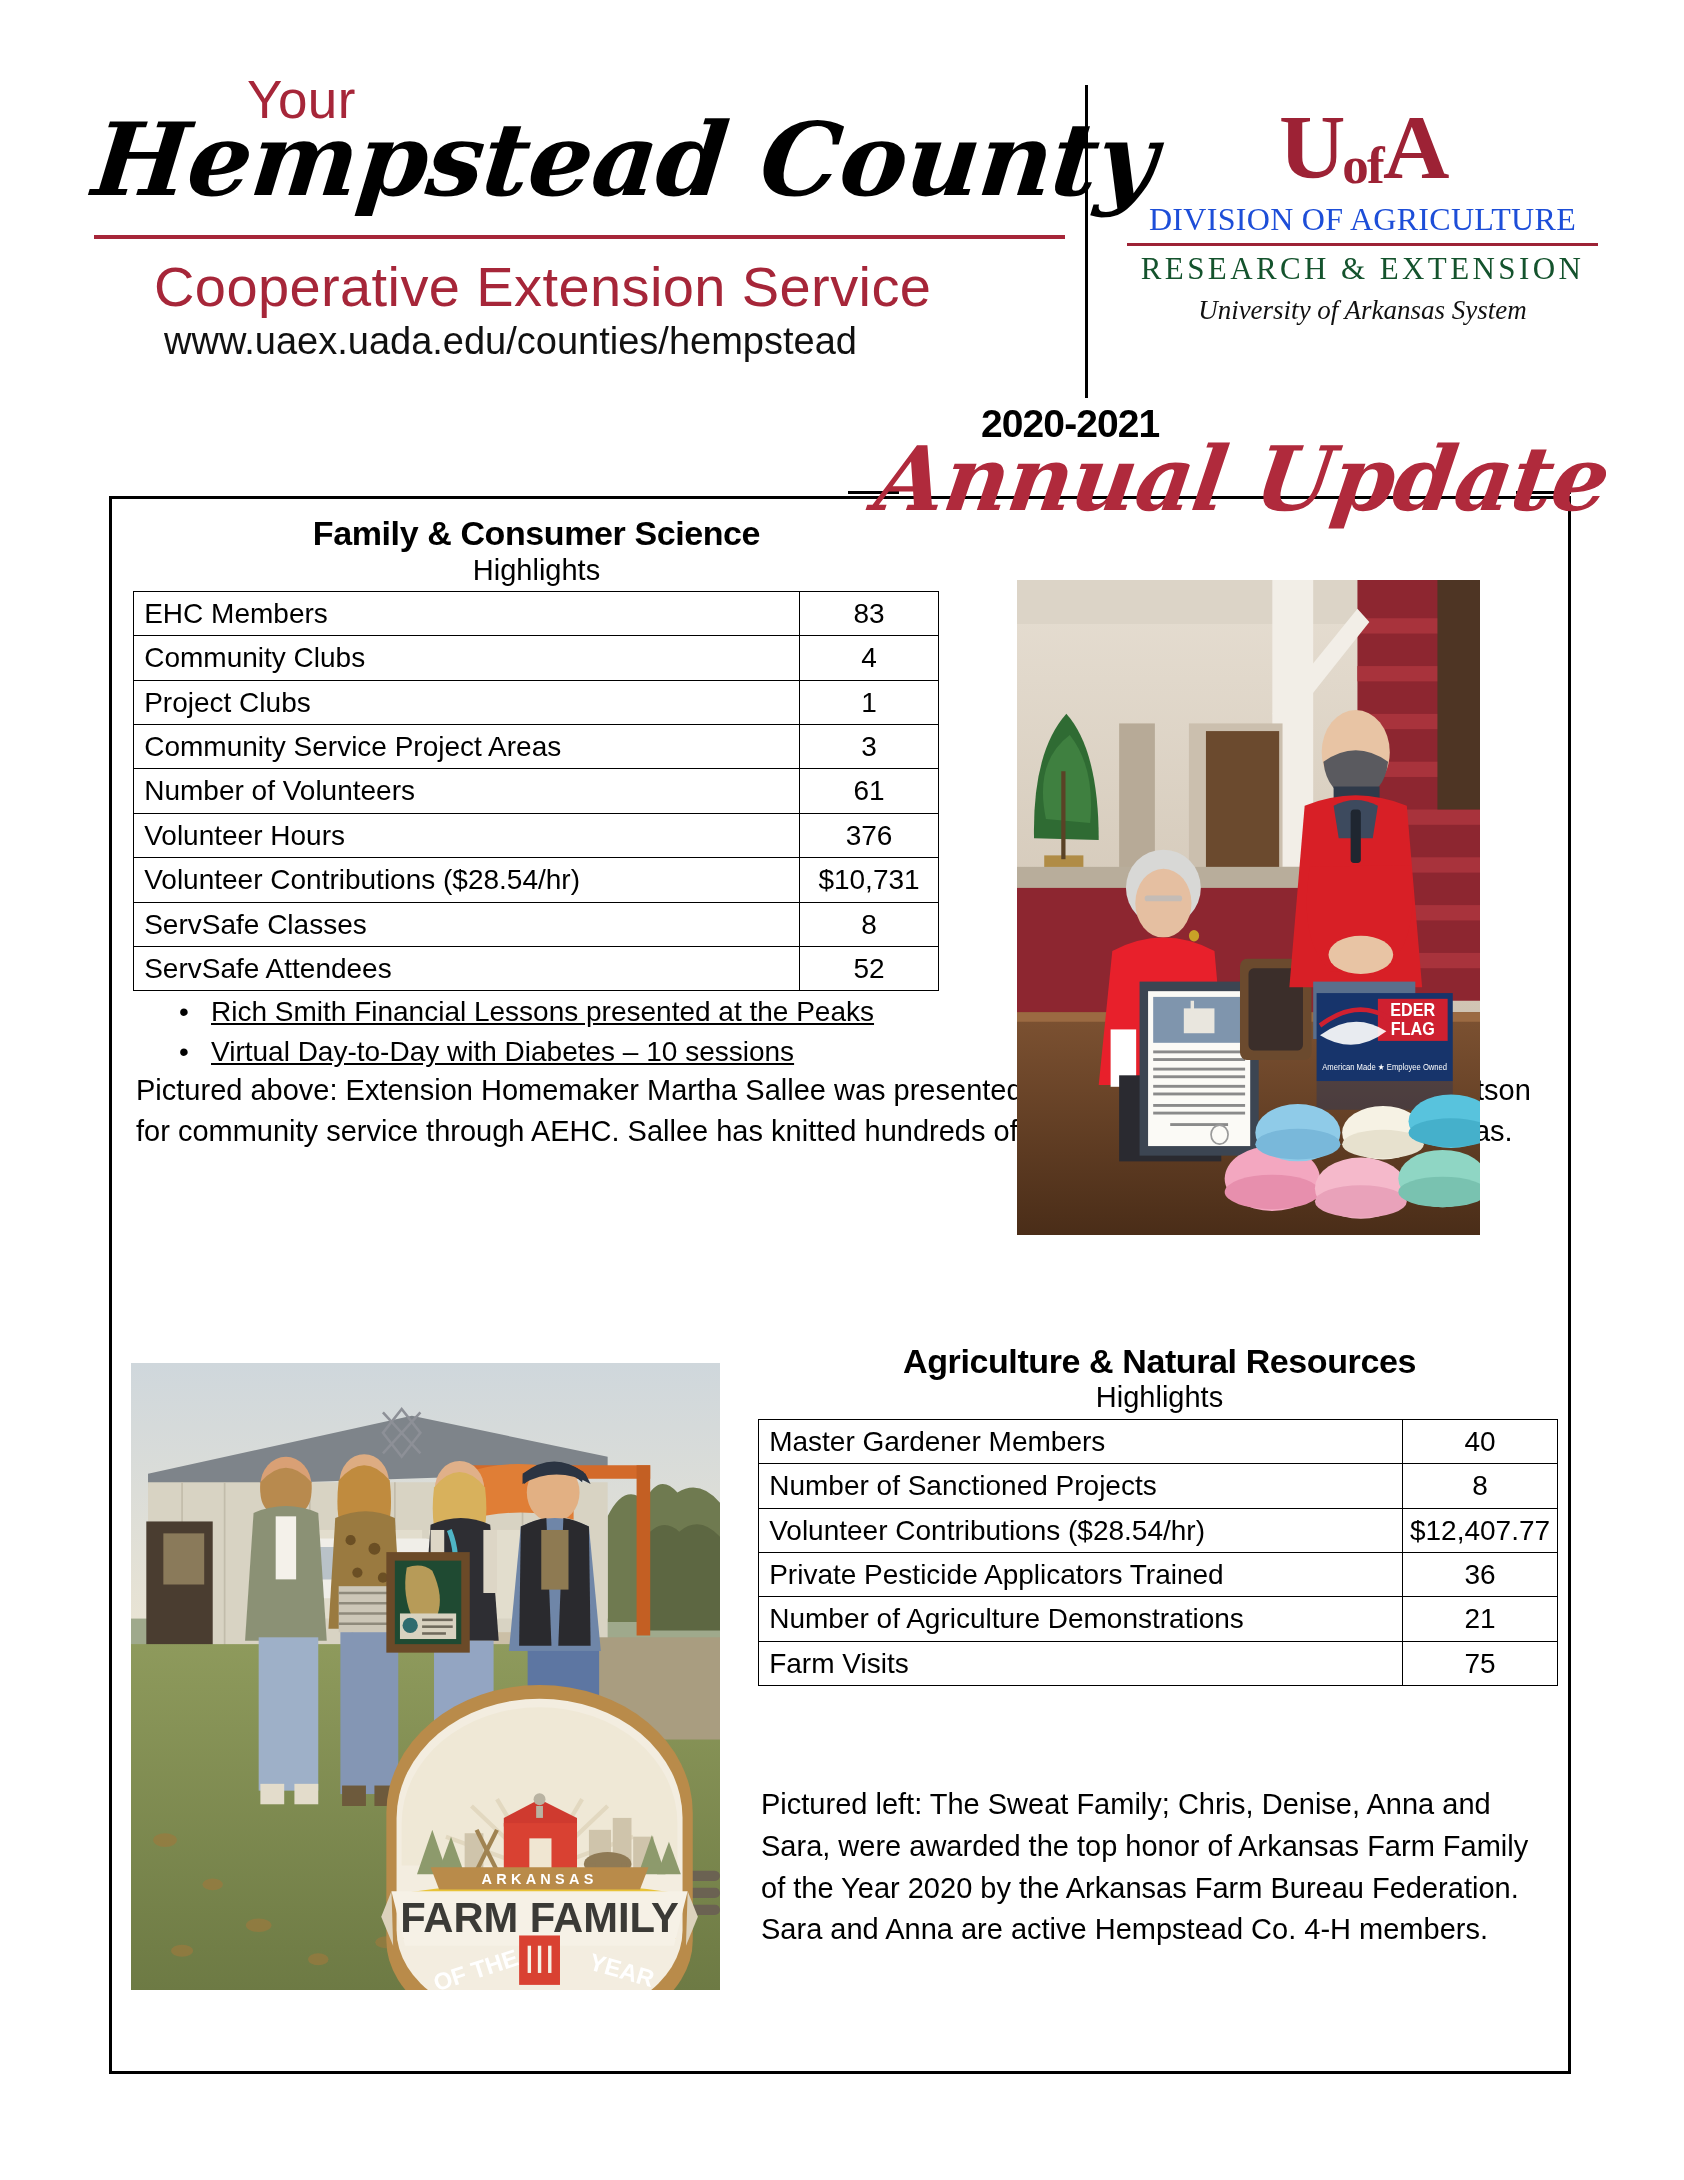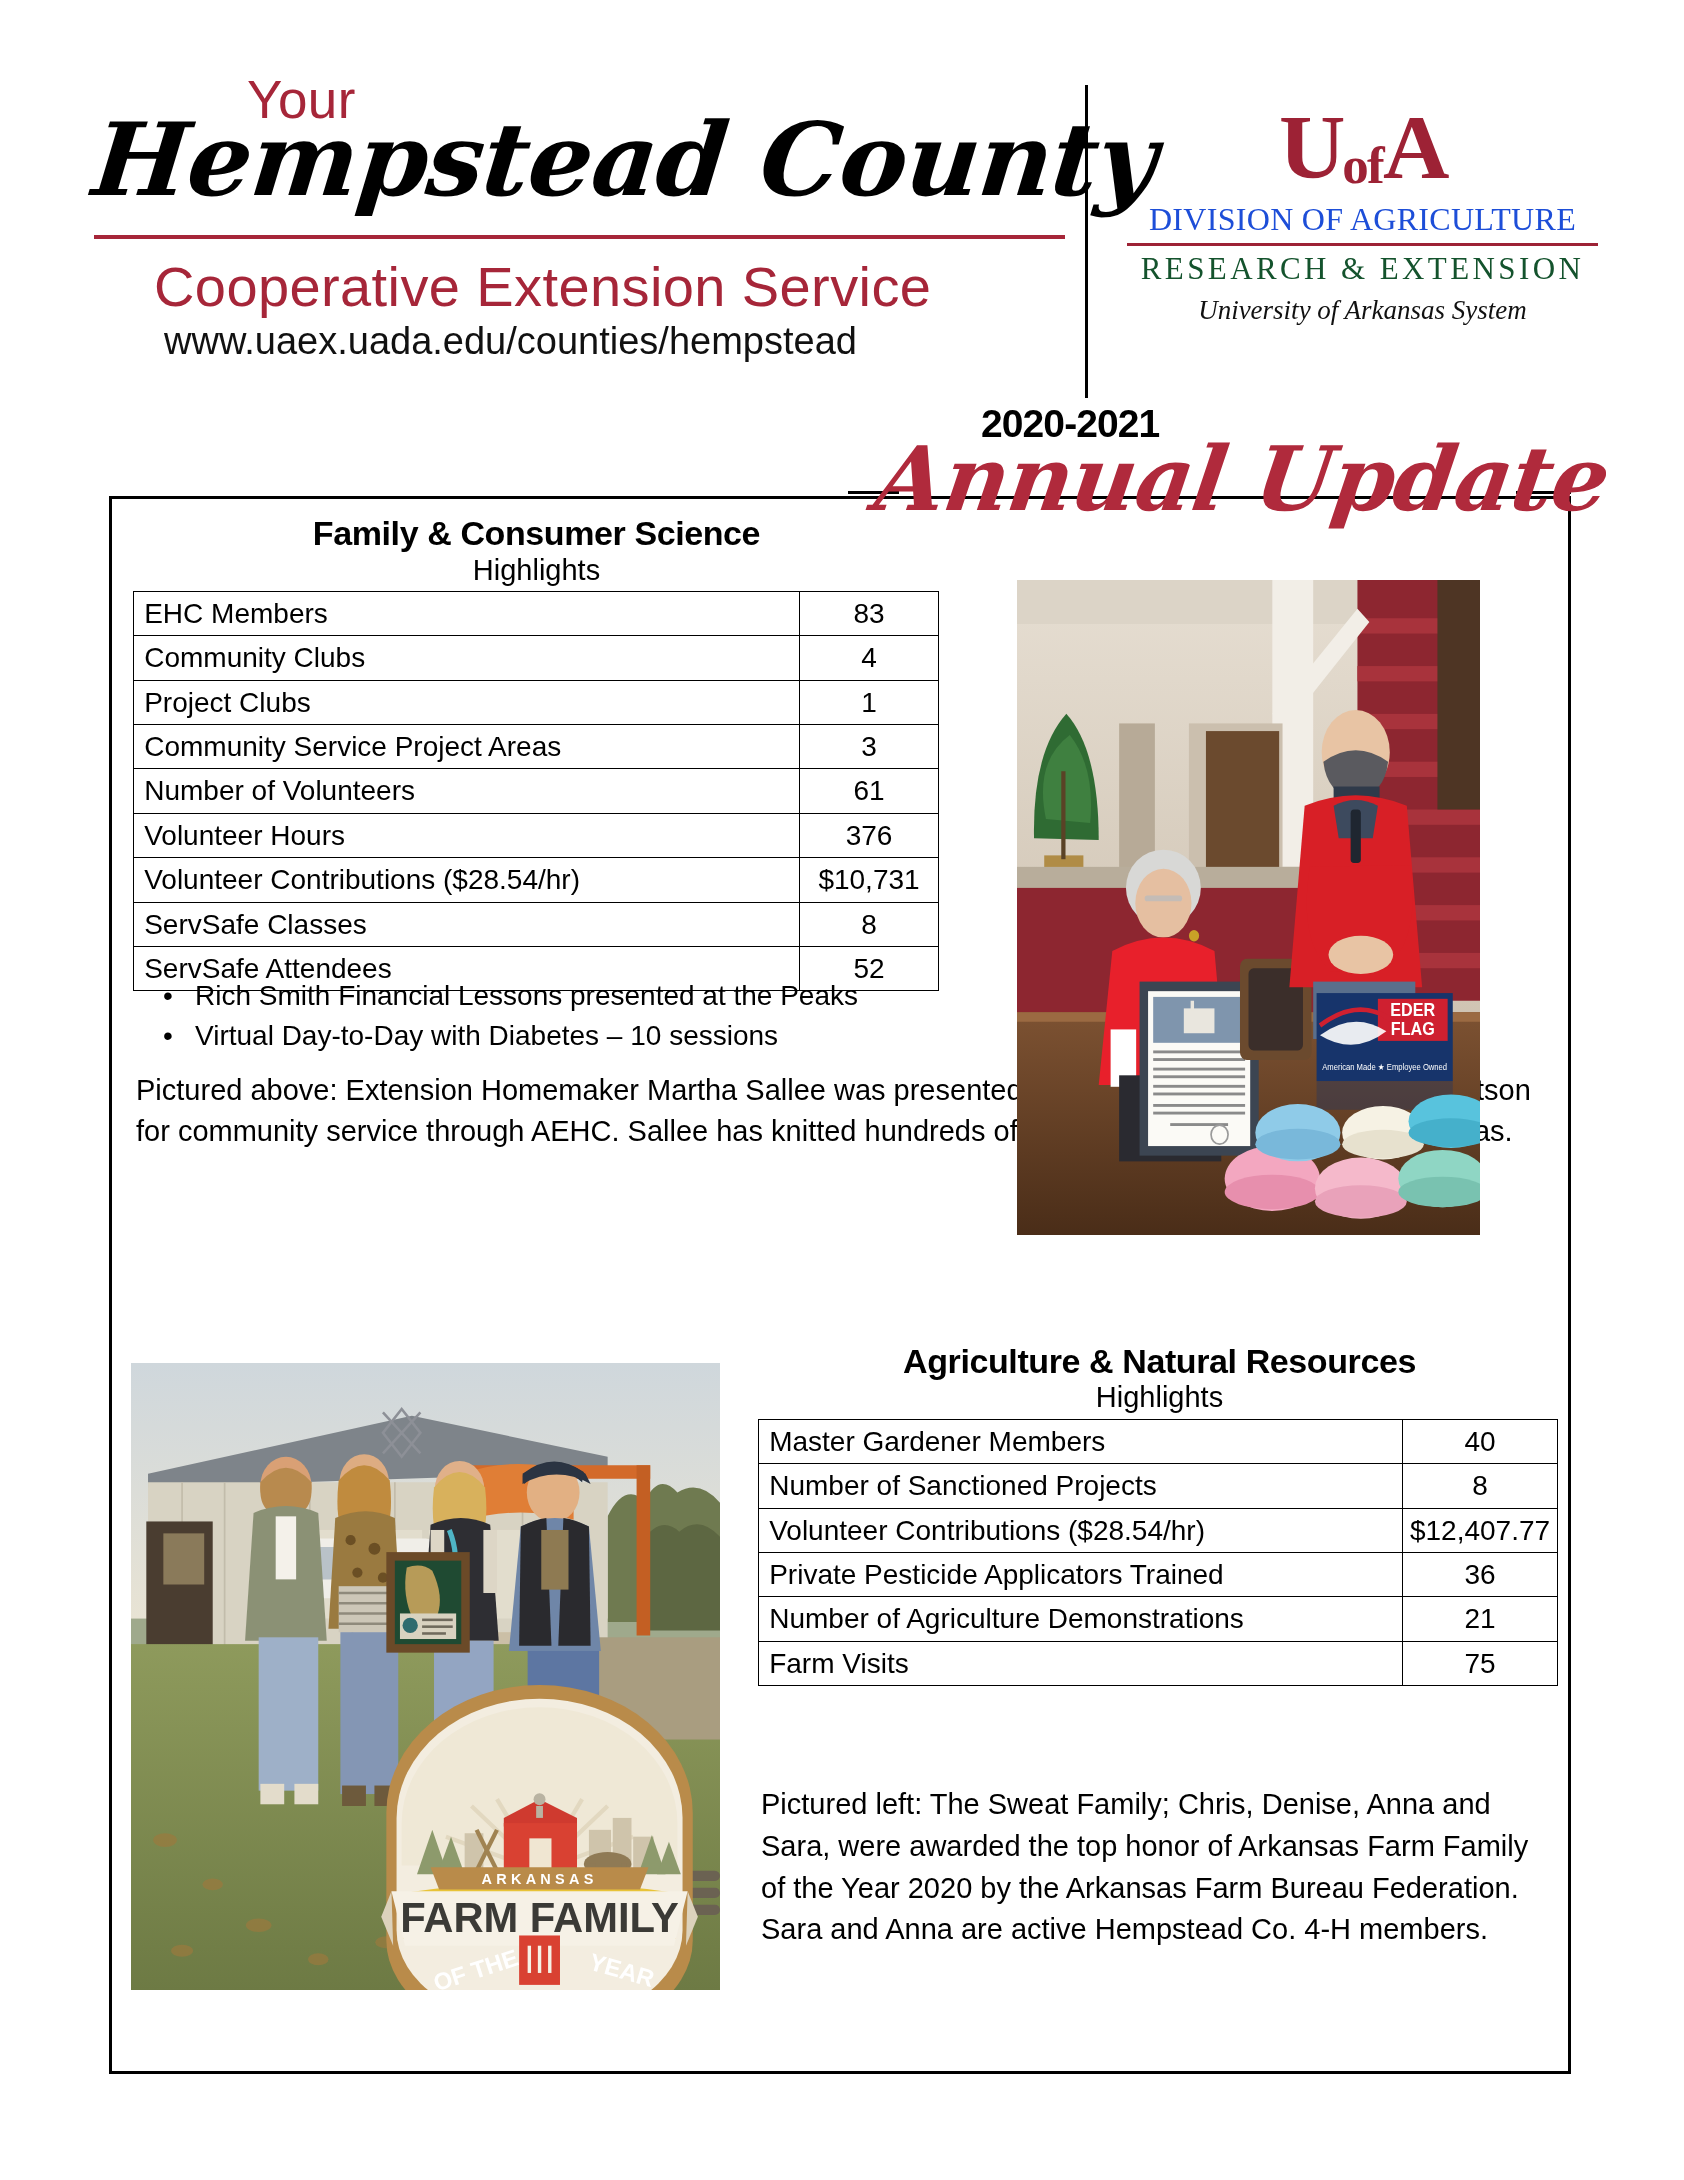--- a/index.html
+++ b/index.html
@@ -245,23 +245,24 @@
 
   #fcs-bullets {
     position: absolute;
     left: 34px; top: 477px;
     width: 792px;
     font-family: "Liberation Sans", sans-serif;
     font-size: 28px;
     line-height: 1.42;
   }
   #fcs-bullets ul {
-    margin: 0;
+    margin: 16px;
     padding-left: 49px;
     list-style: none;
+    text-decoration: underline;
   }
   #fcs-bullets li { position: relative; }
   #fcs-bullets li:before {
     content: "\2022";
     position: absolute;
     left: -32px;
     top: 0;
   }
 
   #fcs-caption {

